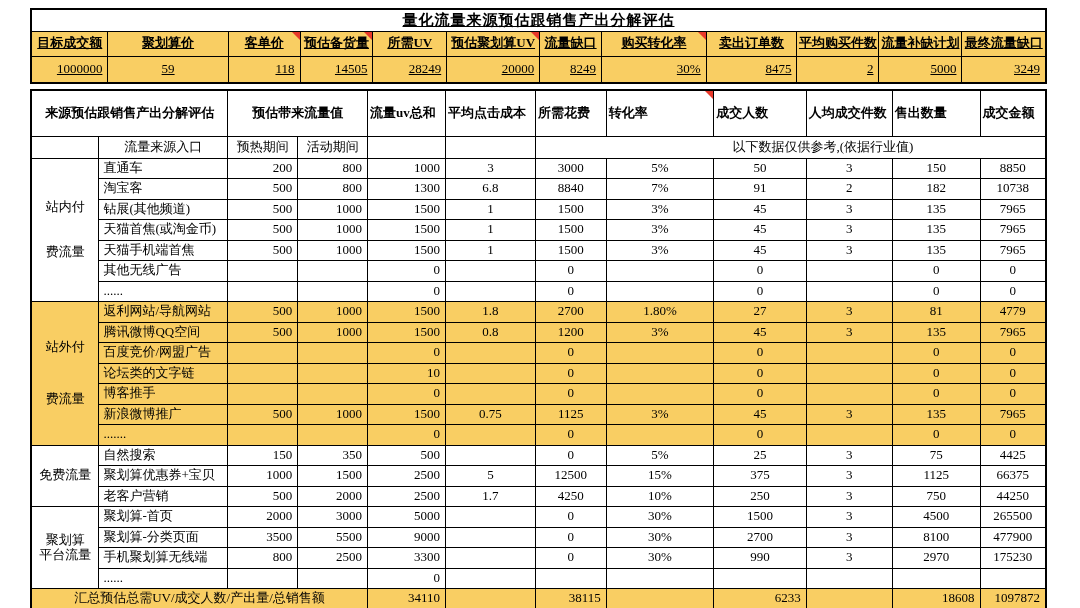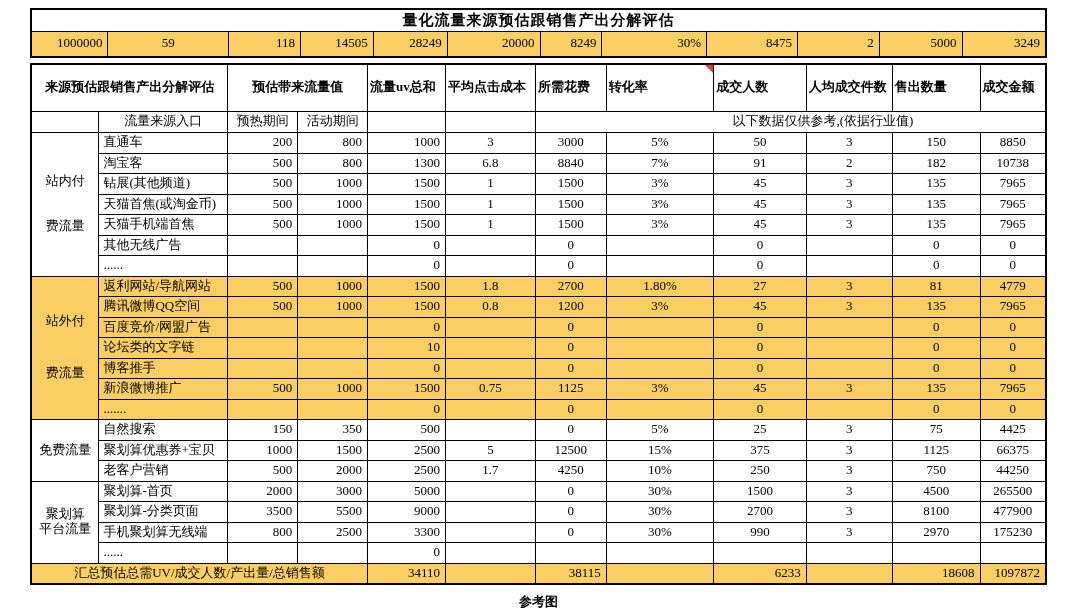--- a/index.html
+++ b/index.html
@@ -9,21 +9,21 @@
     font-family:"Liberation Serif","DejaVu Serif",serif;
     position:relative;overflow:hidden;
   }
   .sheet{position:absolute;left:30px;top:8px;width:1017px;}
   table.grid{border-collapse:collapse;table-layout:fixed;border:2px solid var(--bd);}
   td{
     border:1px solid var(--bd);font-size:13px;padding:0 3px;
     overflow:hidden;white-space:nowrap;line-height:1.15;vertical-align:middle;
   }
   
-  .top td{height:24.5px;}
+  .top td{height:24.5px;text-decoration:underline;}
   .top .title{
     height:20.5px;background:#fff;font-weight:bold;font-size:15px;
     text-align:center;letter-spacing:1px;
   }
   .top .hc{background:var(--y);font-weight:bold;text-align:center;position:relative;padding:0 1px;}
   .top .vc{background:var(--y);}
   
   .detail{margin-top:5px;}
   .detail td{height:19.5px;}
   .detail .h1{height:21.5px;font-weight:bold;text-align:center;position:relative;}
@@ -62,20 +62,34 @@
         <col style="width: 105px;">
         <col style="width: 91px;">
         <col style="width: 82px;">
         <col style="width: 83px;">
         <col style="width: 84px;">
       </colgroup>
     <tbody>
       <tr>
         <td class="title" colspan="12">量化流量来源预估跟销售产出分解评估</td>
       </tr>
+      <tr id="top-head">
+          <td class="hc">目标成交额</td>
+          <td class="hc">聚划算价</td>
+          <td class="hc">客单价<span class="tri"></span></td>
+          <td class="hc">预估备货量<span class="tri"></span></td>
+          <td class="hc">所需UV</td>
+          <td class="hc">预估聚划算UV<span class="tri"></span></td>
+          <td class="hc">流量缺口</td>
+          <td class="hc">购买转化率<span class="tri"></span></td>
+          <td class="hc">卖出订单数</td>
+          <td class="hc">平均购买件数</td>
+          <td class="hc">流量补缺计划</td>
+          <td class="hc">最终流量缺口</td>
+        </tr>
       <tr id="top-vals">
           <td class="vc ar">1000000</td>
           <td class="vc ac">59</td>
           <td class="vc ar">118</td>
           <td class="vc ar">14505</td>
           <td class="vc ar">28249</td>
           <td class="vc ar">20000</td>
           <td class="vc ar">8249</td>
           <td class="vc ar">30%</td>
           <td class="vc ar">8475</td>

